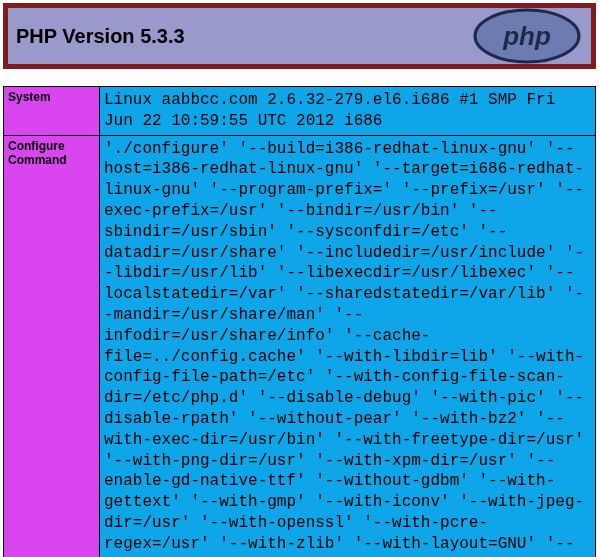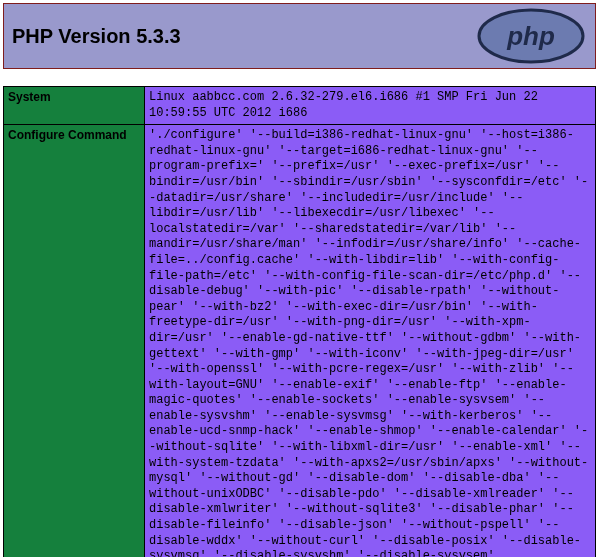--- a/index.html
+++ b/index.html
@@ -5,21 +5,21 @@
   * { box-sizing: border-box; }
   body {
     margin: 0;
     padding: 0;
     font-family: Arial, Helvetica, sans-serif;
     background: #ffffff;
     width: 599px;
   }
   .header {
     background: #9999cc;
-    border: 1px solid #7f1d1d;
+    border: 5px solid #7f1d1d;
     padding: 4px 8px;
     display: flex;
     align-items: center;
     justify-content: space-between;
     height: 66px;
     margin: 3px;
   }
   .header h1 {
     font-size: 20px;
     font-weight: bold;
@@ -45,29 +45,29 @@
   table.info td, table.info th {
     border: 1px solid #000;
     padding: 3px 4px;
     font-size: 12px;
     text-align: left;
     vertical-align: top;
     word-wrap: break-word;
     overflow-wrap: break-word;
   }
   table.info th {
-    width: 141px;
-    background: #15803d;
+    width: 96px;
+    background: #d946ef;
     font-weight: bold;
     font-family: Arial, Helvetica, sans-serif;
   }
   table.info td {
-    background: #8b5cf6;
+    background: #0ea5e9;
     font-family: "Courier New", Courier, monospace;
-    font-size: 12px;
+    font-size: 16px;
     line-height: 1.3;
   }
   .gap {
     height: 14px;
   }
 </style>
 </head>
 <body>
 
 <div class="header">

